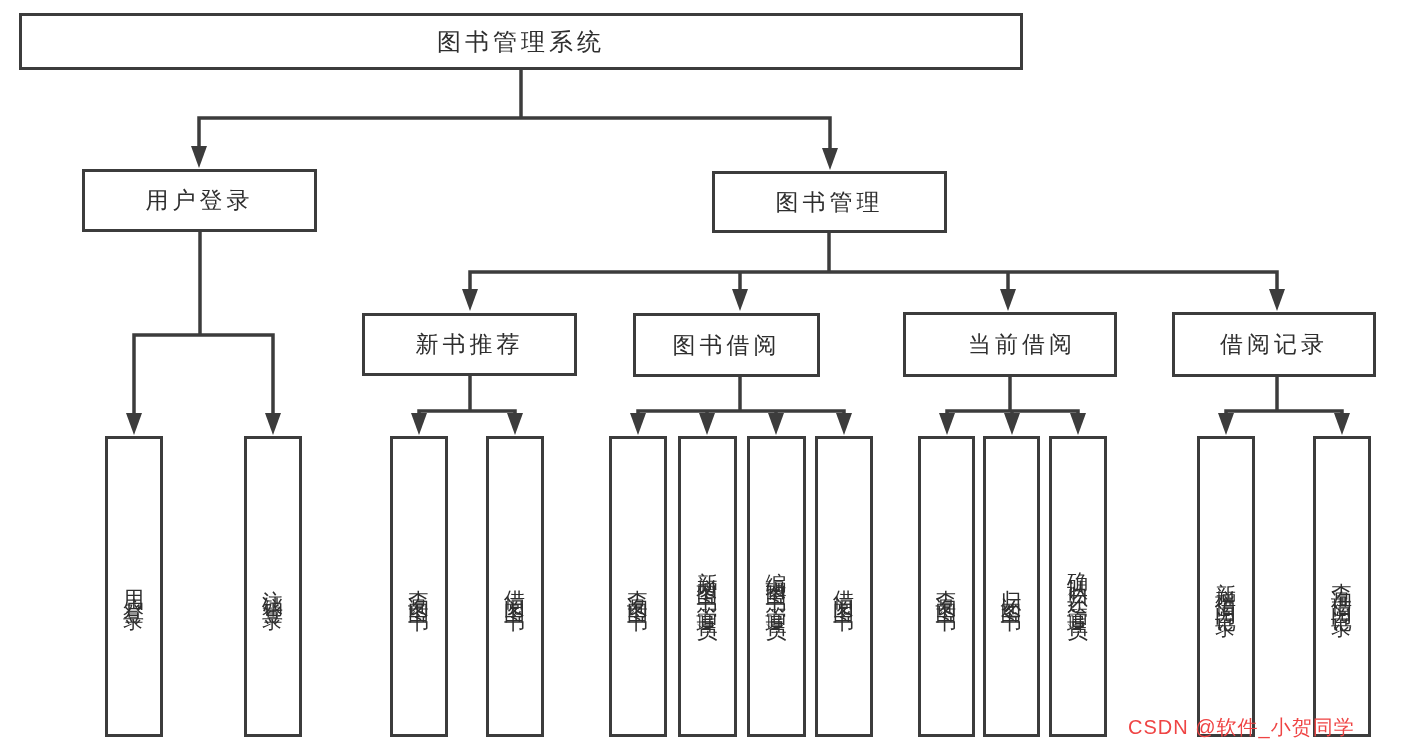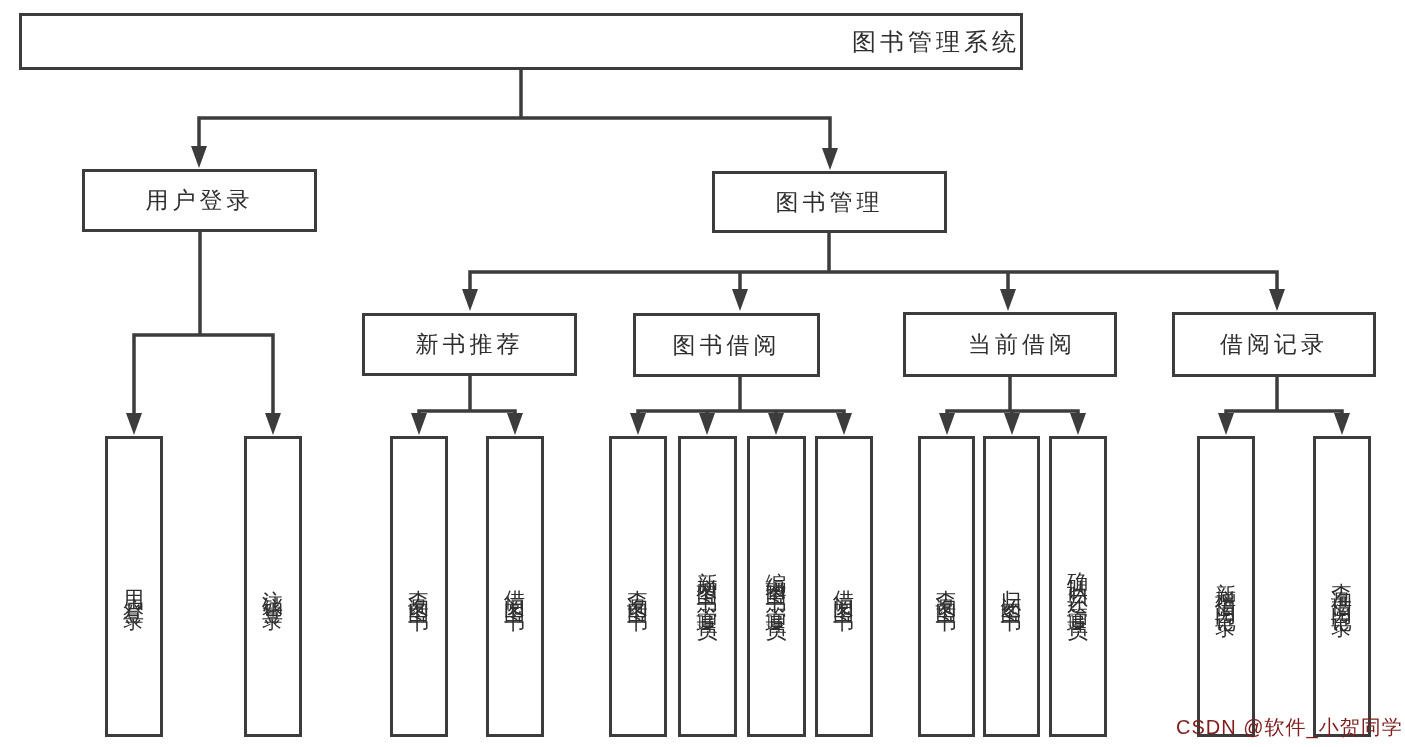--- a/index.html
+++ b/index.html
@@ -8,29 +8,29 @@
     font-family:"Liberation Sans","DejaVu Sans",sans-serif;
     color:#2e2e2e;overflow:hidden;
   }
   .connectors{position:absolute;left:0;top:0;width:1405px;height:747px;}
   .node{
     position:absolute;box-sizing:border-box;background:#ffffff;
     border:3px solid #3c3c3c;display:flex;align-items:center;justify-content:center;
     text-align:center;
   }
   .hbox{font-size:23px;letter-spacing:4px;}
-  .root{font-size:24px;justify-content:flex-end;}
+  .root{font-size:24px;}
   .vbox{font-size:21px;}
   .vtext{
     writing-mode:vertical-rl;text-orientation:mixed;
     letter-spacing:7px;line-height:1;display:block;
   }
   .watermark{
-    position:absolute;left:1176px;top:714px;width:212px;
-    font-size:20px;color:#7f1d1d;letter-spacing:1px;white-space:nowrap;
+    position:absolute;left:1128px;top:714px;width:212px;
+    font-size:20px;color:#ef4444;letter-spacing:1px;white-space:nowrap;
     text-align:right;
   }
 </style>
 </head>
 <body>
 
 <div class="canvas">
 
   <svg class="connectors" viewBox="0 0 1405 747" xmlns="http://www.w3.org/2000/svg">
     <g stroke="#3c3c3c" stroke-width="3.5" fill="none">

